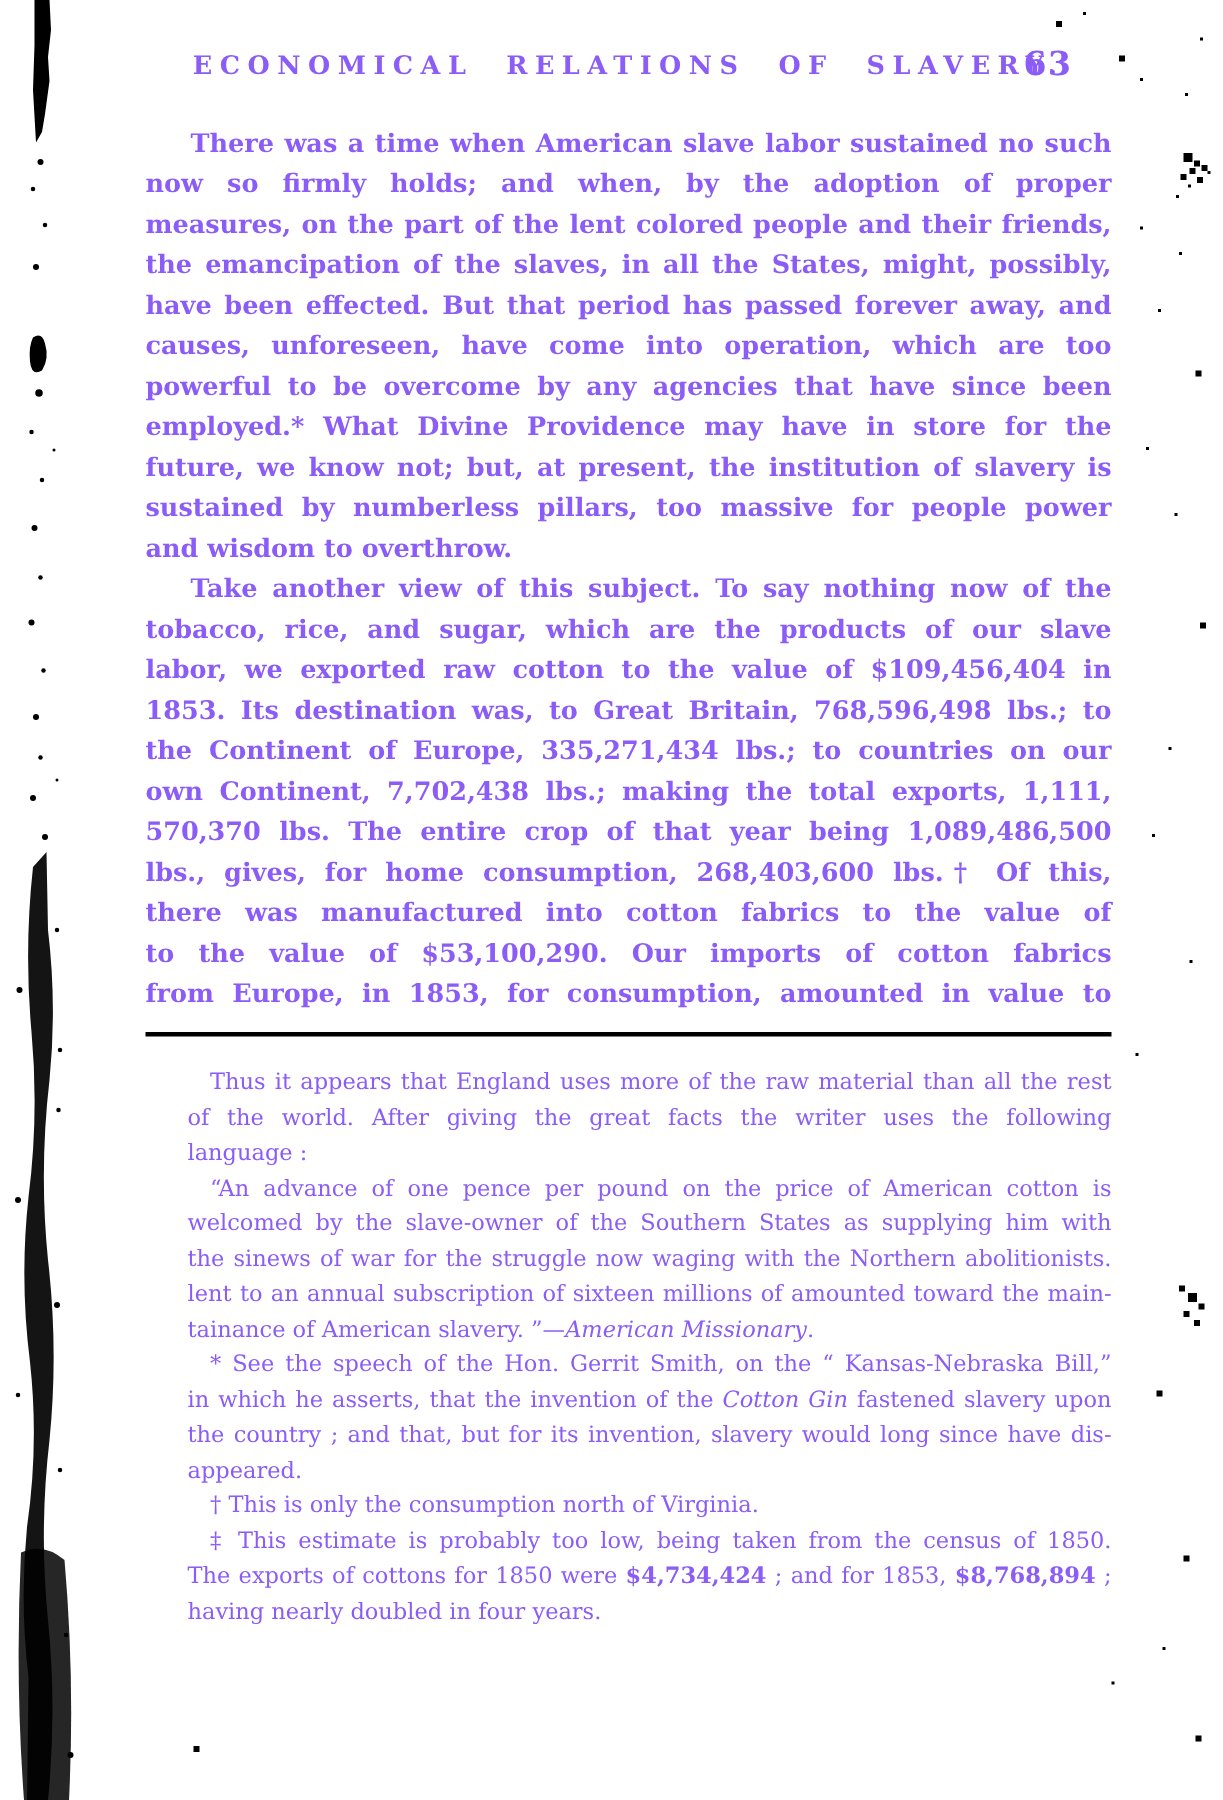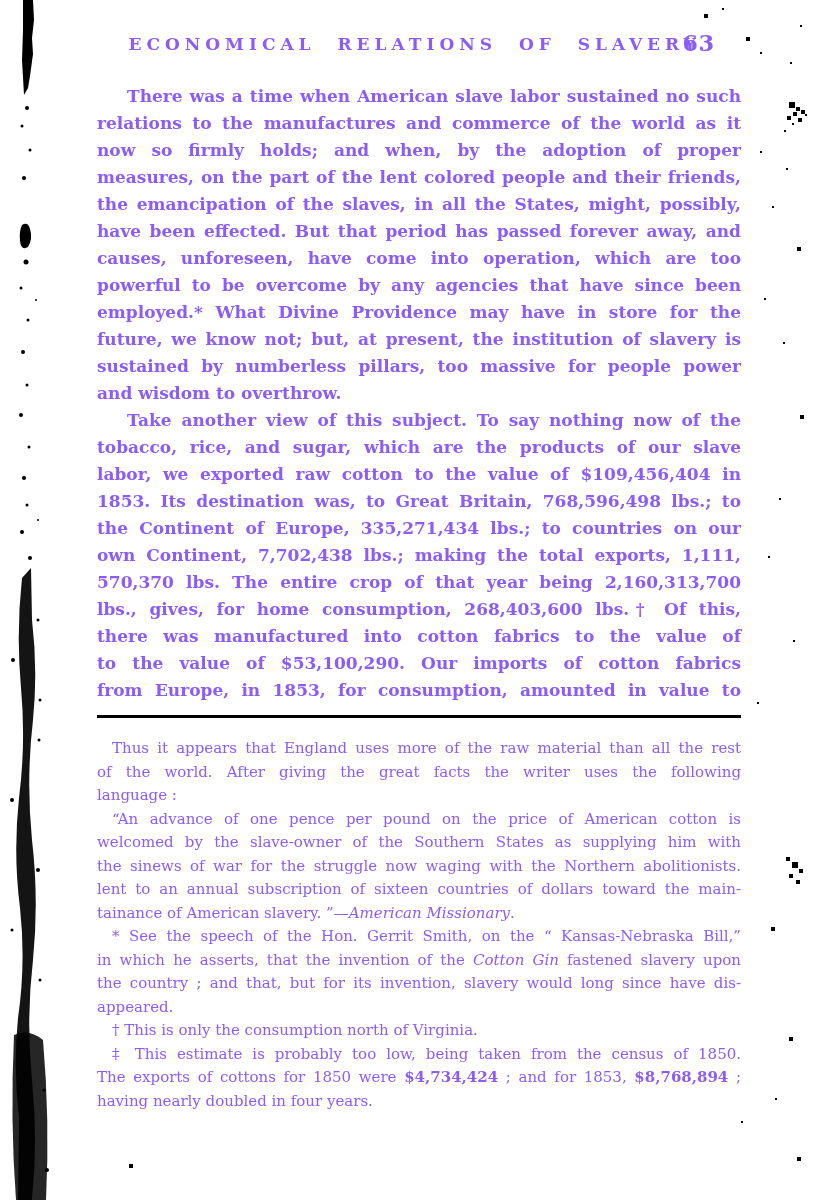--- a/index.html
+++ b/index.html
@@ -62,21 +62,21 @@
   .tl.jl { text-align: justify; text-align-last: justify; white-space: normal; }
   .tl.last { text-align: left; text-align-last: left; }
   .ind  { text-indent: 30px; }
   .find { text-indent: 15px; }
   .rule {
     margin-top: 11px;
     width: 644px; height: 3px;
     background: #000;
   }
   .footnotes { margin-top: 19px; font-size: 15px; }
-  .footnotes .tl { line-height: 23.5px; height: 23.5px; white-space: nowrap; }
+  .footnotes .tl { line-height: 23.5px; height: 23.5px; white-space: nowrap; margin-left: 28px; }
   .footnotes .tl.jl { white-space: normal; }
   i { font-style: italic; }
   b { font-weight: bold; }
 </style>
 </head>
 <body>
 
 <div class="page">
 
   <svg class="gutter-svg" viewBox="0 0 60 1200" aria-hidden="true">
@@ -119,41 +119,40 @@
 
     <div class="running-header">
       <span class="header-title">ECONOMICAL RELATIONS OF SLAVERY.</span>
       <span class="page-number">63</span>
     </div>
 
     <div class="body-text">
 
       <div class="para">
         <div class="tl jl ind">There was a time when American slave labor sustained no such</div>
-        <div class="tl jl">relations to the manufactures and commerce of the world as it</div>
         <div class="tl jl">now so firmly holds; and when, by the adoption of proper</div>
         <div class="tl jl">measures, on the part of the lent colored people and their friends,</div>
         <div class="tl jl">the emancipation of the slaves, in all the States, might, possibly,</div>
         <div class="tl jl">have been effected. But that period has passed forever away, and</div>
         <div class="tl jl">causes, unforeseen, have come into operation, which are too</div>
         <div class="tl jl">powerful to be overcome by any agencies that have since been</div>
         <div class="tl jl">employed.* What Divine Providence may have in store for the</div>
         <div class="tl jl">future, we know not; but, at present, the institution of slavery is</div>
         <div class="tl jl">sustained by numberless pillars, too massive for people power</div>
         <div class="tl last">and wisdom to overthrow.</div>
       </div>
 
       <div class="para">
         <div class="tl jl ind">Take another view of this subject. To say nothing now of the</div>
         <div class="tl jl">tobacco, rice, and sugar, which are the products of our slave</div>
         <div class="tl jl">labor, we exported raw cotton to the value of $109,456,404 in</div>
         <div class="tl jl">1853. Its destination was, to Great Britain, 768,596,498 lbs.; to</div>
         <div class="tl jl">the Continent of Europe, 335,271,434 lbs.; to countries on our</div>
         <div class="tl jl">own Continent, 7,702,438 lbs.; making the total exports, 1,111,</div>
-        <div class="tl jl">570,370 lbs. The entire crop of that year being 2,160,313,700</div>
+        <div class="tl jl">570,370 lbs. The entire crop of that year being 1,089,486,500</div>
         <div class="tl jl">lbs., gives, for home consumption, 268,403,600 lbs.† Of this,</div>
         <div class="tl jl">there was manufactured into cotton fabrics to the value of</div>
         <div class="tl jl">to the value of $53,100,290. Our imports of cotton fabrics</div>
         <div class="tl jl">from Europe, in 1853, for consumption, amounted in value to</div>
       </div>
 
     </div>
 
     <div class="rule"></div>
 
@@ -162,21 +161,21 @@
       <div>
         <div class="tl jl find">Thus it appears that England uses more of the raw material than all the rest</div>
         <div class="tl jl">of the world. After giving the great facts the writer uses the following</div>
         <div class="tl last">language :</div>
       </div>
 
       <div>
         <div class="tl jl find">“An advance of one pence per pound on the price of American cotton is</div>
         <div class="tl jl">welcomed by the slave-owner of the Southern States as supplying him with</div>
         <div class="tl jl">the sinews of war for the struggle now waging with the Northern abolitionists.</div>
-        <div class="tl jl">lent to an annual subscription of sixteen countries of dollars toward the main-</div>
+        <div class="tl jl">lent to an annual subscription of sixteen millions of amounted toward the main-</div>
         <div class="tl last"><span>tainance of American slavery. ”—</span><i>American Missionary</i><span>.</span></div>
       </div>
 
       <div>
         <div class="tl jl find">* See the speech of the Hon. Gerrit Smith, on the “ Kansas-Nebraska Bill,”</div>
         <div class="tl jl"><span>in which he asserts, that the invention of the </span><i>Cotton Gin</i><span> fastened slavery upon</span></div>
         <div class="tl jl">the country ; and that, but for its invention, slavery would long since have dis-</div>
         <div class="tl last">appeared.</div>
       </div>
 

